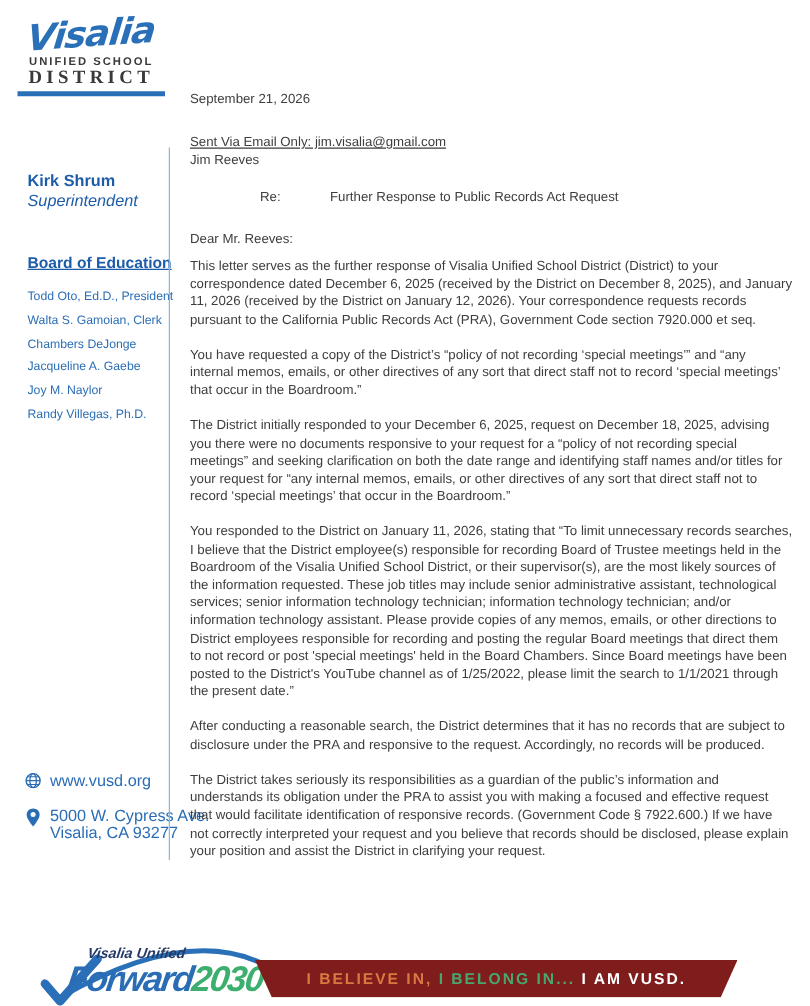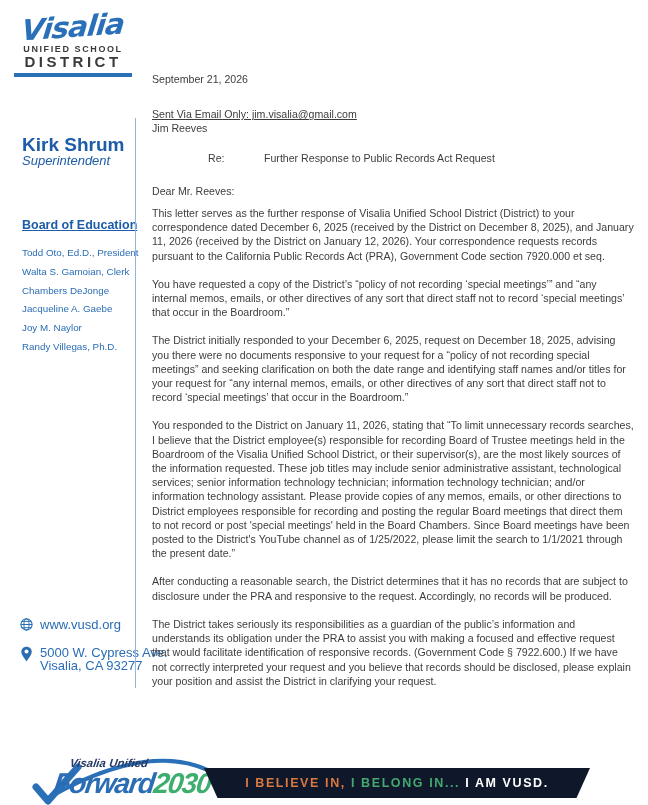--- a/index.html
+++ b/index.html
@@ -9,30 +9,30 @@
   }
 
   
   .vusd-logo { position:absolute; left:14px; top:12px; width:118px; text-align:center; }
   .vusd-script {
     font-family:"DejaVu Sans", sans-serif; font-style:italic; font-weight:bold;
     font-size:29px; color:#2a70b8; transform:skewX(-10deg) rotate(-4deg);
     letter-spacing:-1px; line-height:30px;
   }
   .vusd-line1 { font-size:9px; font-weight:bold; letter-spacing:1.6px; color:#3a3a3a; margin-top:2px; }
-  .vusd-line2 { font-size:15px; font-weight:bold; letter-spacing:3.5px; color:#3a3a3a; line-height:16px; }
+  .vusd-line2 { font-size:15px; font-weight:bold; letter-spacing:3.5px; color:#3a3a3a; line-height:16px;font-family:Liberation Serif, serif; }
   .vusd-bar { height:4px; background:#2a70b8; margin-top:3px; }
 
   
   .supt-block { position:absolute; left:22px; top:137px; white-space:nowrap; }
-  .supt-name  { color:#1d5ca8; font-weight:bold; font-size:19px; line-height:16px; }
+  .supt-name  { color:#1d5ca8; font-weight:bold; font-size:13px; line-height:16px; }
   .supt-title { color:#1d5ca8; font-style:italic; font-size:13px; line-height:15px; }
 
   .board-block { position:absolute; left:22px; top:203px; white-space:nowrap; }
-  .board-heading { color:#1d5ca8; font-weight:bold; font-size:12.5px; text-decoration:underline; margin-bottom:12px;margin-top:15px; }
+  .board-heading { color:#1d5ca8; font-weight:bold; font-size:12.5px; text-decoration:underline; margin-bottom:12px; }
   .board-member { color:#2a6db5; font-size:9.8px; line-height:18.8px; }
 
   .contact-block { position:absolute; left:20px; top:618px; }
   .contact-row { display:flex; gap:7px; color:#2a6db5; font-size:13px; line-height:13px; margin-bottom:13px; align-items:flex-start; }
   .contact-icon { flex:0 0 13px; margin-top:0px; }
 
   .divider { position:absolute; left:135px; top:118px; width:1px; height:570px; background:#8fb6dc; }
 
   
   .letter {
@@ -60,21 +60,21 @@
     position:absolute; left:24px; top:17px; white-space:nowrap;
     font-style:italic; font-weight:bold; font-size:28px; letter-spacing:-1.5px;
     transform:skewX(-8deg) scaleY(1.02);
   }
   .fwd-word { color:#2a6db5; }
   .fwd-year { color:#3cae6e; }
   .fwd-check { position:absolute; left:0px; top:12px; }
 
   .banner {
     position:absolute; left:204px; top:23px; width:386px; height:30px;
-    background:#0f172a;
+    background:#7f1d1d;
     clip-path:polygon(0 0, 100% 0, 96.5% 100%, 3.5% 100%);
     display:flex; align-items:center; justify-content:center;
     font-weight:bold; font-size:12.5px; letter-spacing:1.6px; white-space:nowrap;
   }
   .banner-believe { color:#d9793f; }
   .banner-belong  { color:#45a86f; }
   .banner-iam     { color:#ffffff; }
   .banner-sep { white-space:pre; }
 </style>
 </head>

